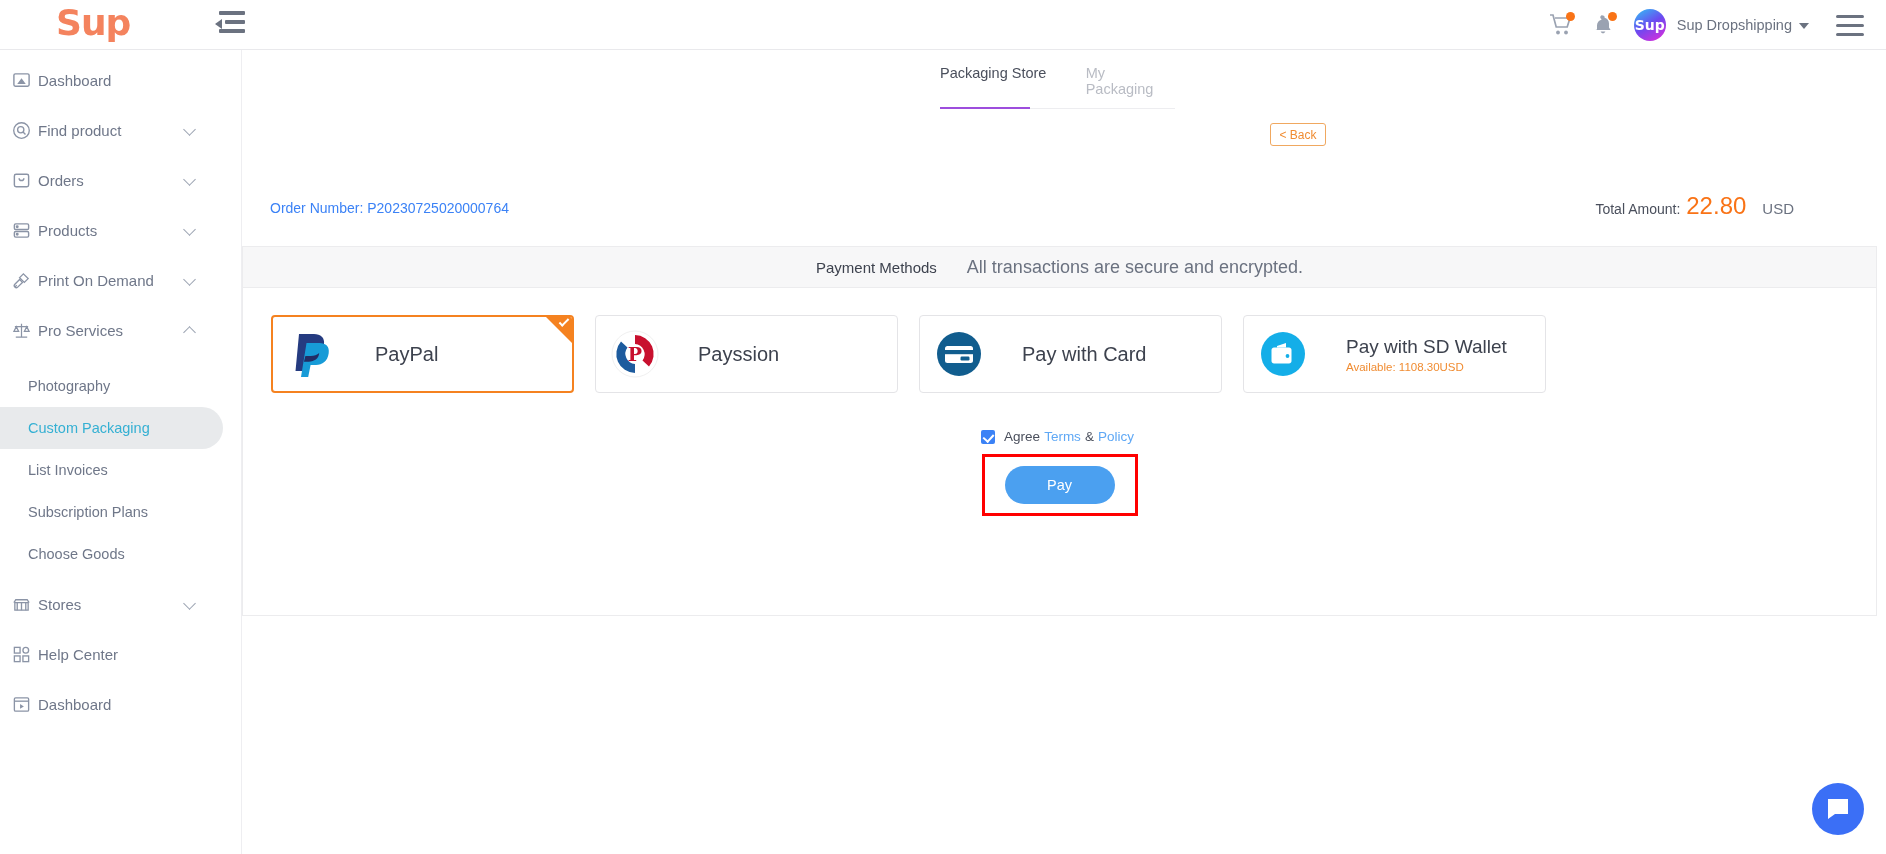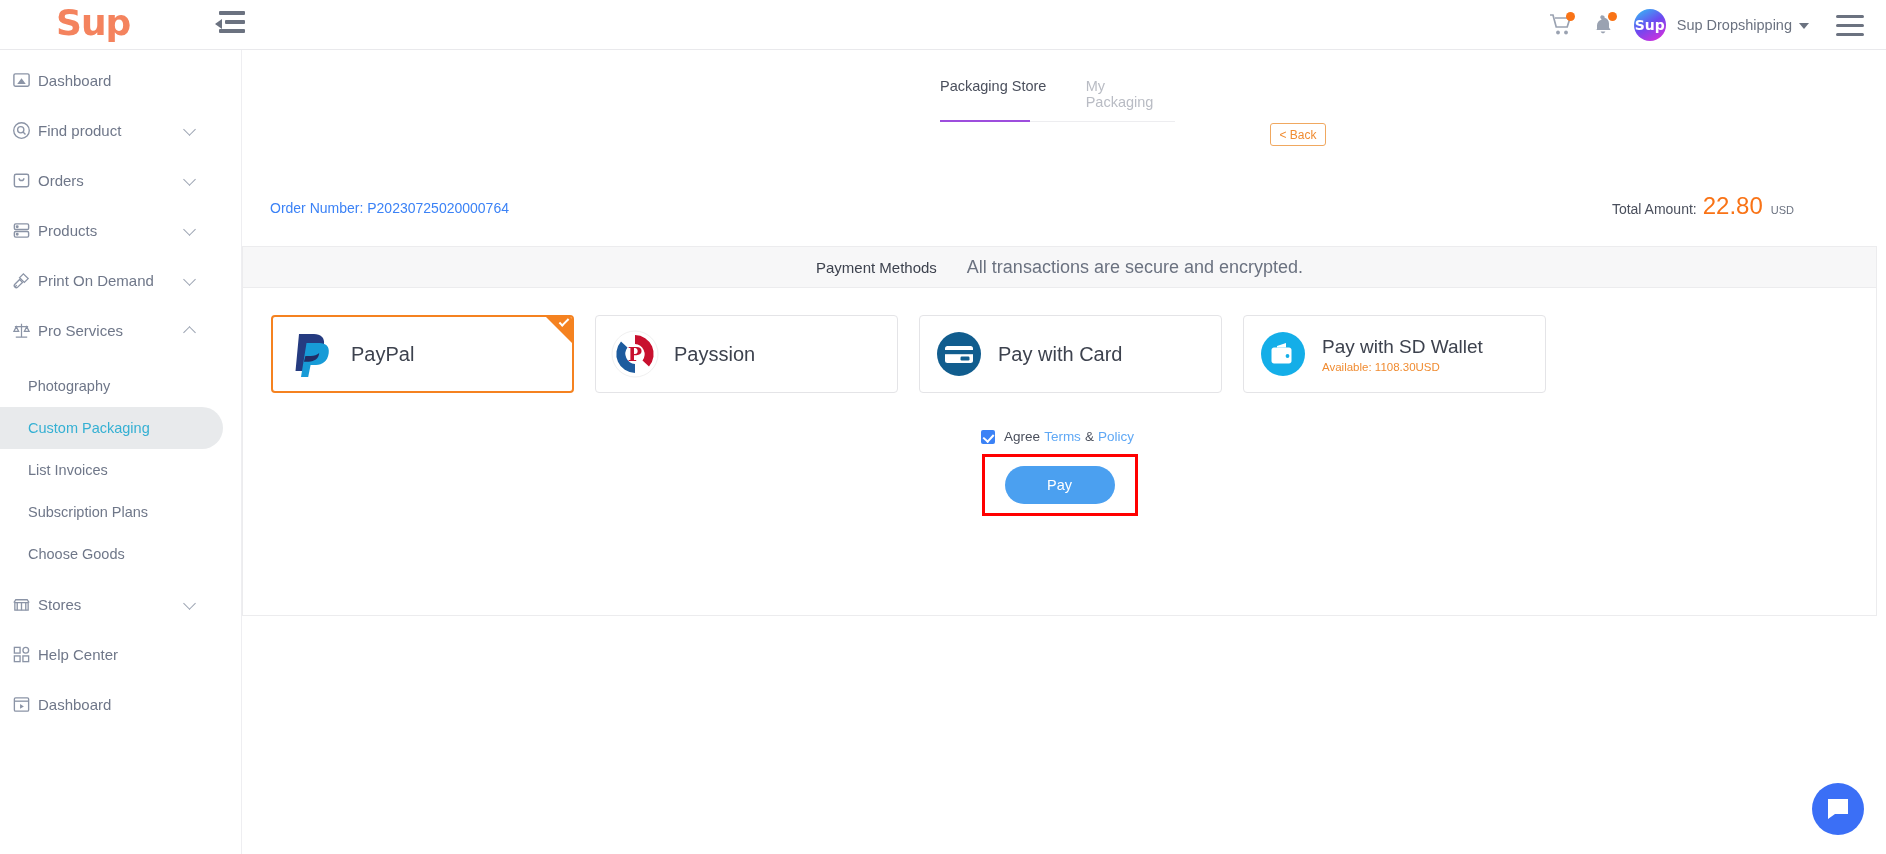--- a/index.html
+++ b/index.html
@@ -97,21 +97,21 @@
     padding-left: 28px; font-size: 14.5px; color: #6f7789;
     cursor: pointer; border-radius: 0 22px 22px 0;
     width: 223px; margin-bottom: 0px;
   }
   .sub-item.active { background: #e8eaec; color: #35b0d3; }
 
   
   .main { position: absolute; left: 242px; top: 50px; width: 1644px; height: 804px; background: #fff; }
 
   .tabs {
-    position: absolute; left: 698px; top: 28px;
+    position: absolute; left: 698px; top: 15px;
     display: flex; border-bottom: 1px solid #ededf0;
     width: 235px;
   }
   .tab {
     font-size: 14.5px; padding: 0 0 11px 0; cursor: pointer;
     position: relative;
   }
   .tab.t1 { color: #4a4f5c; width: 118px; text-align: left; padding-left: 0; }
   .tab.t2 { color: #b9bcc4; margin-left: 30px; }
   .tab.active::after {
@@ -130,21 +130,21 @@
 
   .order-num {
     position: absolute; left: 28px; top: 150px;
     font-size: 14px; color: #3b82f6;
   }
   .total-wrap {
     position: absolute; right: 92px; top: 142px;
     font-size: 14px; color: #4a4f5c; display: flex; align-items: baseline;
   }
   .total-amt { font-size: 24px; color: #f97316; margin-left: 6px; font-weight: 400; }
-  .total-cur { font-size: 11px; color: #6b7280; margin-left: 8px; }
+  .total-cur { font-size: 15px; color: #6b7280; margin-left: 16px; }
 
   
   .pay-panel {
     position: absolute; left: 0px; top: 196px;
     width: 1635px; height: 370px;
     border: 1px solid #ececee; background: #fff;
   }
   .pay-head {
     height: 41px; background: #f7f7f8; border-bottom: 1px solid #ececee;
     display: flex; align-items: center; justify-content: center;
@@ -153,20 +153,21 @@
   .pay-head .sub { font-size: 18px; color: #6b7280; margin-left: 30px; }
 
   .methods {
     display: flex; gap: 0px; padding: 27px 28px 0 28px;
   }
   .method {
     width: 303px; height: 78px; margin-right: 21px;
     border: 1px solid #e4e4e7; border-radius: 4px; background: #fff;
     display: flex; align-items: center; cursor: pointer; position: relative;
     overflow: hidden;
+    gap: 24px;
   }
   .method:last-child { margin-right: 0; }
   .method.selected { border: 2px solid #f58220; }
   .corner-check {
     position: absolute; right: 0; top: 0;
     width: 0; height: 0;
     border-top: 26px solid #f58220;
     border-left: 26px solid transparent;
   }
   .corner-tick {

